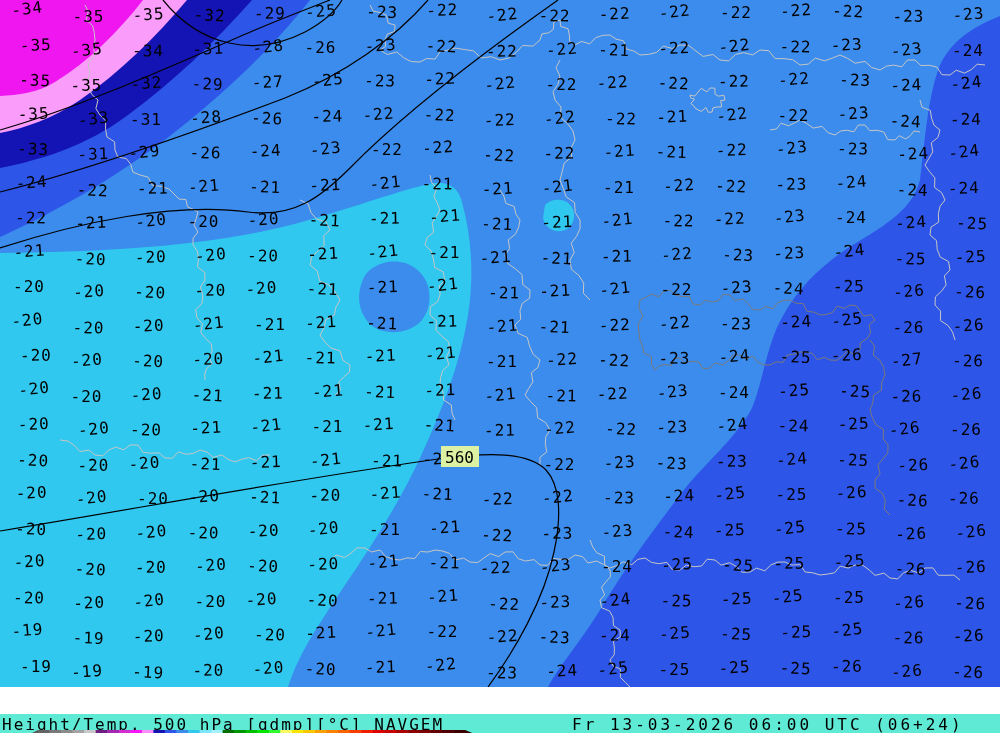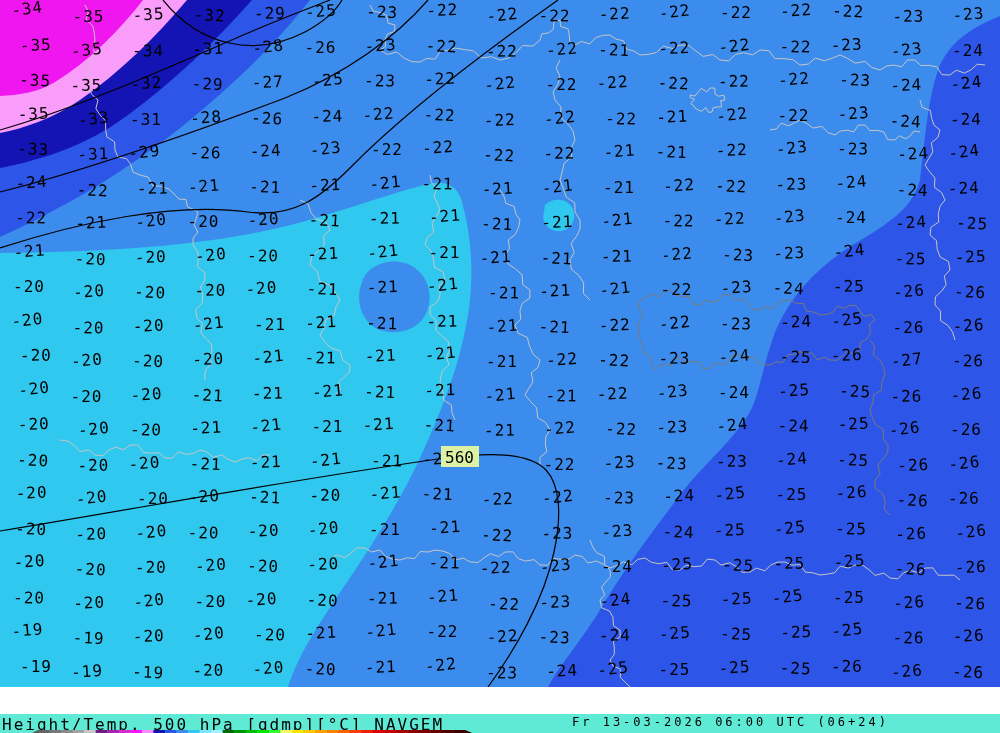--- a/index.html
+++ b/index.html
@@ -1,21 +1,21 @@
 <!DOCTYPE html>
 <html><head>
 <meta charset="utf-8">
 <style>
   html,body{margin:0;padding:0;background:#ffffff;}
   #screen{position:relative;width:1000px;height:733px;overflow:hidden;background:#ffffff;
           font-family:"DejaVu Sans Mono",monospace;}
   #map-svg{position:absolute;left:0;top:0;}
   #footer{position:absolute;left:0;top:714px;width:1000px;height:60px;background:#5eead4;}
   #footer-title{position:absolute;left:2px;top:1px;font-size:16px;letter-spacing:2px;color:#000;white-space:pre;}
-  #footer-time{position:absolute;left:572px;top:1px;font-size:12px;letter-spacing:3px;color:#000;white-space:pre;text-align:right;}
+  #footer-time{position:absolute;left:572px;top:1px;font-size:16px;letter-spacing:3px;color:#000;white-space:pre;text-align:right;}
   #legend-svg{position:absolute;left:24px;top:16px;}
   #copyright{position:absolute;left:843px;top:28px;font-size:13px;letter-spacing:0.5px;color:#2323BB;}
   text.tlabel{font-family:"DejaVu Sans Mono",monospace;font-size:16px;letter-spacing:1px;fill:#000;}
   text.ticklabel{font-family:"DejaVu Sans Mono",monospace;font-size:12px;fill:#000;}
   text.clabel{font-family:"DejaVu Sans Mono",monospace;font-size:16px;fill:#000;}
 </style>
 </head>
 <body>
 
 <div id="screen">

